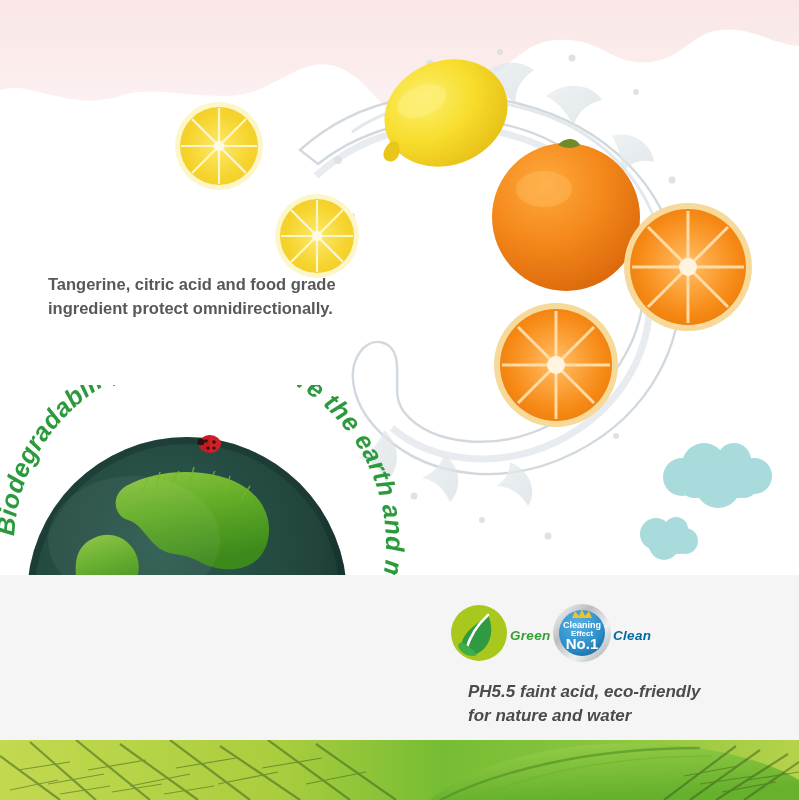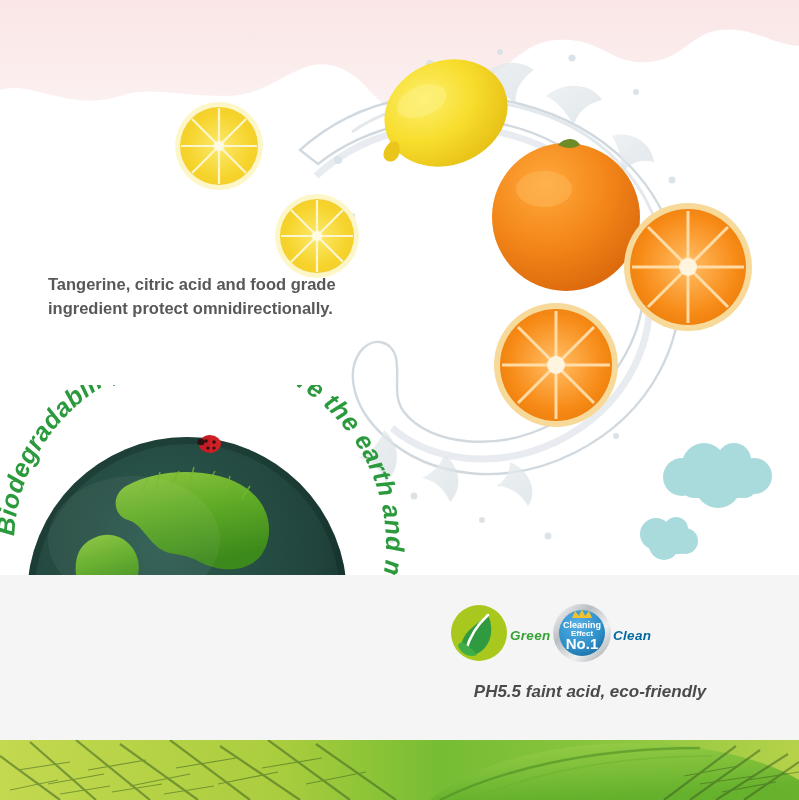--- a/index.html
+++ b/index.html
@@ -48,21 +48,21 @@
   
   .badges{position:absolute;left:448px;top:588px;width:300px;height:90px;display:flex;gap:9px;}
   .badge{width:94px;display:flex;flex-direction:row;align-items:center;}
   .badge .mark{width:62px;height:62px;position:relative;}
   .badge .cap{margin-top:4px;font-size:13.5px;font-weight:bold;font-style:italic;letter-spacing:.3px;}
   .cap-green{color:#34a132;text-align:right;}
   .cap-safe{color:#2d8fc9;}
   .cap-clean{color:#0369a1;}
 
   
-  .tagline{position:absolute;left:440px;top:680px;width:300px;text-align:center;}
+  .tagline{position:absolute;left:468px;top:680px;width:300px;}
   .tagline div{
     font-size:17px;line-height:1.42;font-weight:bold;font-style:italic;color:#4b4b4d;
   }
 
   
   .leaf-strip{position:absolute;left:0;top:740px;width:799px;height:60px;overflow:hidden;}
 </style>
 </head>
 <body>
 
@@ -367,20 +367,21 @@
           <text x="31" y="34" text-anchor="middle" fill="#ffffff" font-family="Liberation Sans, sans-serif" font-size="8" font-weight="bold">Effect</text>
           <text x="31" y="47" text-anchor="middle" fill="#ffffff" font-family="Liberation Sans, sans-serif" font-size="15" font-weight="bold">No.1</text>
         </svg>
       </div>
       <div class="cap cap-clean">Clean</div>
     </div>
   </div>
 
   <div class="tagline">
     <div>PH5.5 faint acid, eco-friendly</div>
+    <div>for nature and water</div>
   </div>
 
   <svg class="leaf-strip" viewBox="0 0 799 60" preserveAspectRatio="none">
     <defs>
       <linearGradient id="leafBase" x1="0" y1="0" x2="1" y2="0">
         <stop offset="0%" stop-color="#c3d94f"></stop>
         <stop offset="35%" stop-color="#aacd3e"></stop>
         <stop offset="55%" stop-color="#76bd33"></stop>
         <stop offset="78%" stop-color="#8cc63f"></stop>
         <stop offset="100%" stop-color="#b6d24a"></stop>

